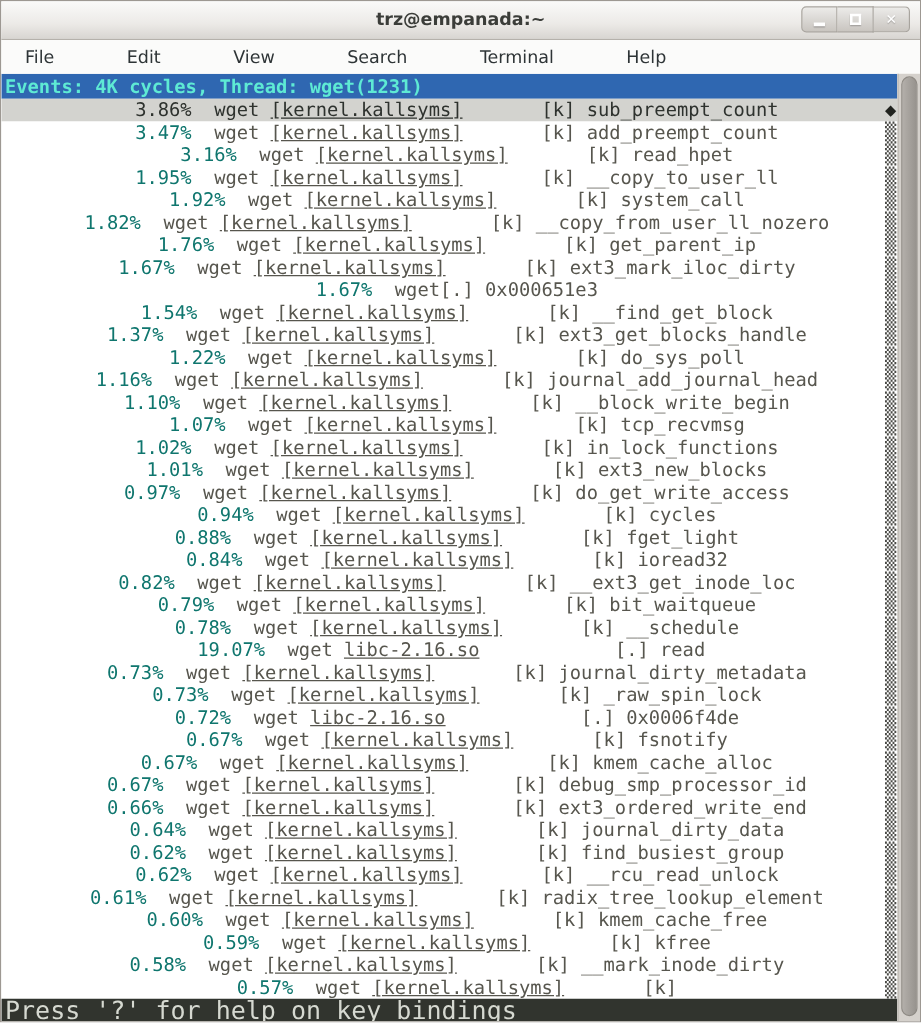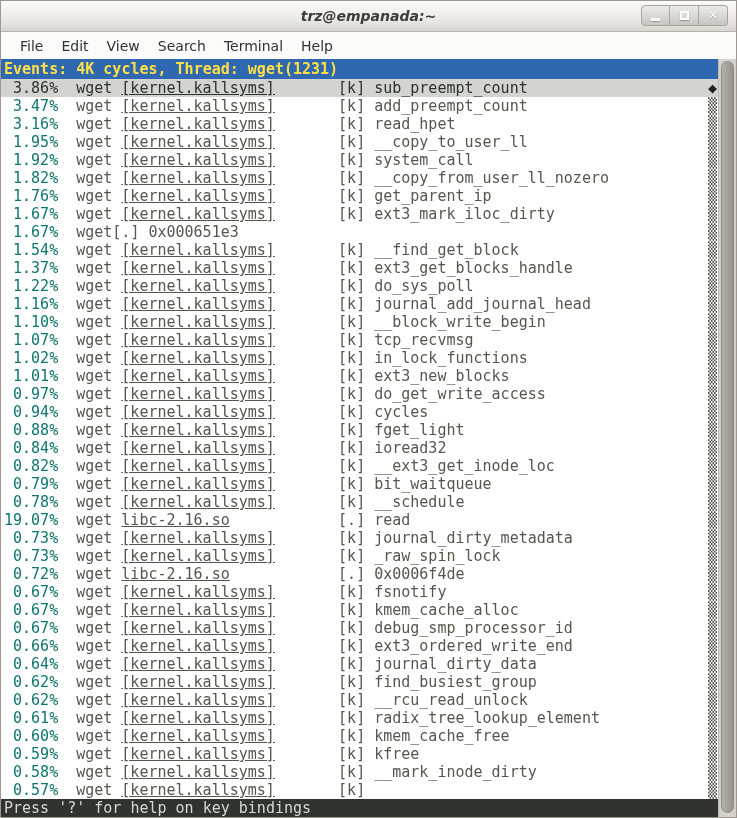--- a/index.html
+++ b/index.html
@@ -16,21 +16,21 @@
 
   
   .titlebar {
     height:31px;
     background:linear-gradient(#fafaf9, #eceae7 60%, #d8d5d1);
     border-bottom:1px solid #b5b1ab;
     position:relative;
     display:flex; align-items:center; justify-content:center;
   }
   .title-text {
-    font-weight:bold; font-size:14px; color:#3b3d39;font-style:italic;
+    font-weight:bold; font-size:14px; color:#3b3d39;
   }
   .win-buttons {
     position:absolute; right:8px; top:4px;
     display:flex;
   }
   .win-btn {
     width:29px; height:21px;
     background:linear-gradient(#ecebe9, #c9c5c0);
     border:1px solid #a8a49e;
     display:flex; align-items:center; justify-content:center;
@@ -42,65 +42,66 @@
   .win-btn.mid { border-left:none; }
   .glyph-min { display:block; width:9px; height:3px; background:#ffffff; box-shadow:0 1px 1px rgba(0,0,0,0.25); margin-top:8px; }
   .glyph-max { display:block; width:9px; height:9px; border:2px solid #ffffff; box-shadow:0 1px 1px rgba(0,0,0,0.25); }
 
   
   .menubar {
     height:27px;
     background:#fbfbfa;
     display:flex; align-items:center;
     padding-left:10px;
-    font-size:14px; color:#2e3436;
+    font-size:14px; color:#2e3436;gap:40px;
   }
   .menu-item { padding:3px 9px; cursor:default; }
 
   
   .body { display:flex; height:758px; }
   .screen {
     flex:1 1 auto;
     background:#ffffff;
     font-family:"DejaVu Sans Mono", monospace;
     font-size:15px; line-height:18px;
     color:#57564e;
     overflow:hidden;
   }
   .hdr {
     height:20px; line-height:20px;
-    background:#2f67b1; color:#fde047; font-weight:bold;
+    background:#2f67b1; color:#5eead4; font-weight:bold;
     padding-left:3px;
     white-space:pre;
   }
   .rows { height:720px; }
   .row {
     height:18px; white-space:pre; position:relative;
     padding-left:3px;
     display:flex;
+    justify-content:center;
   }
   .row.selected { background:#d3d3cf; }
   .row.selected .pct, .row.selected .comm, .row.selected .dso,
   .row.selected .priv, .row.selected .sym { color:#2e322e; }
   .pct  { display:inline-block; width:6ch; text-align:right; color:#0f766e; }
   .comm { display:inline-block; width:4ch; margin-left:2ch; }
   .dso  { display:inline-block; width:24ch; margin-left:1ch;text-decoration:underline; }
   .priv { display:inline-block; width:3ch; }
   .sym  { display:inline-block; margin-left:1ch; }
   .mark {
     position:absolute; right:1px; top:0;
     width:1ch; color:#4a4a46; text-align:center;
   }
   .row.selected .mark { color:#21231f; }
 
   .statusbar {
     height:18px; line-height:18px;
     background:#31342e; color:#d6d9d1;
     padding-left:3px; white-space:pre;
-    font-family:"DejaVu Sans Mono", monospace; font-size:15px;
+    font-family:"DejaVu Sans Mono", monospace; font-size:20px;
   }
 
   
   .sb-trough {
     width:18px; flex:0 0 18px;
     background:#d5d1cc;
     border-left:1px solid #bdb9b3;
     position:relative;
   }
   .sb-thumb {

